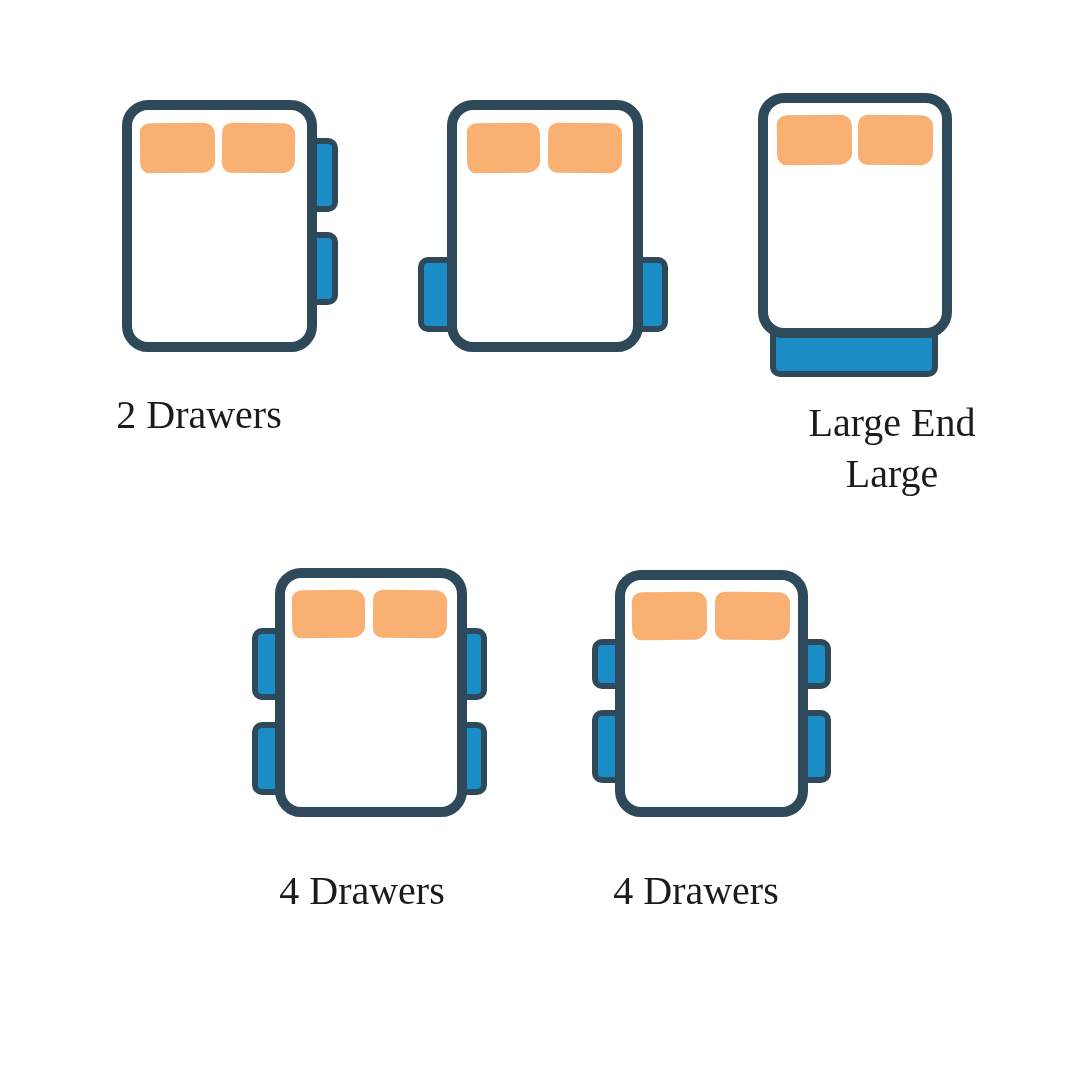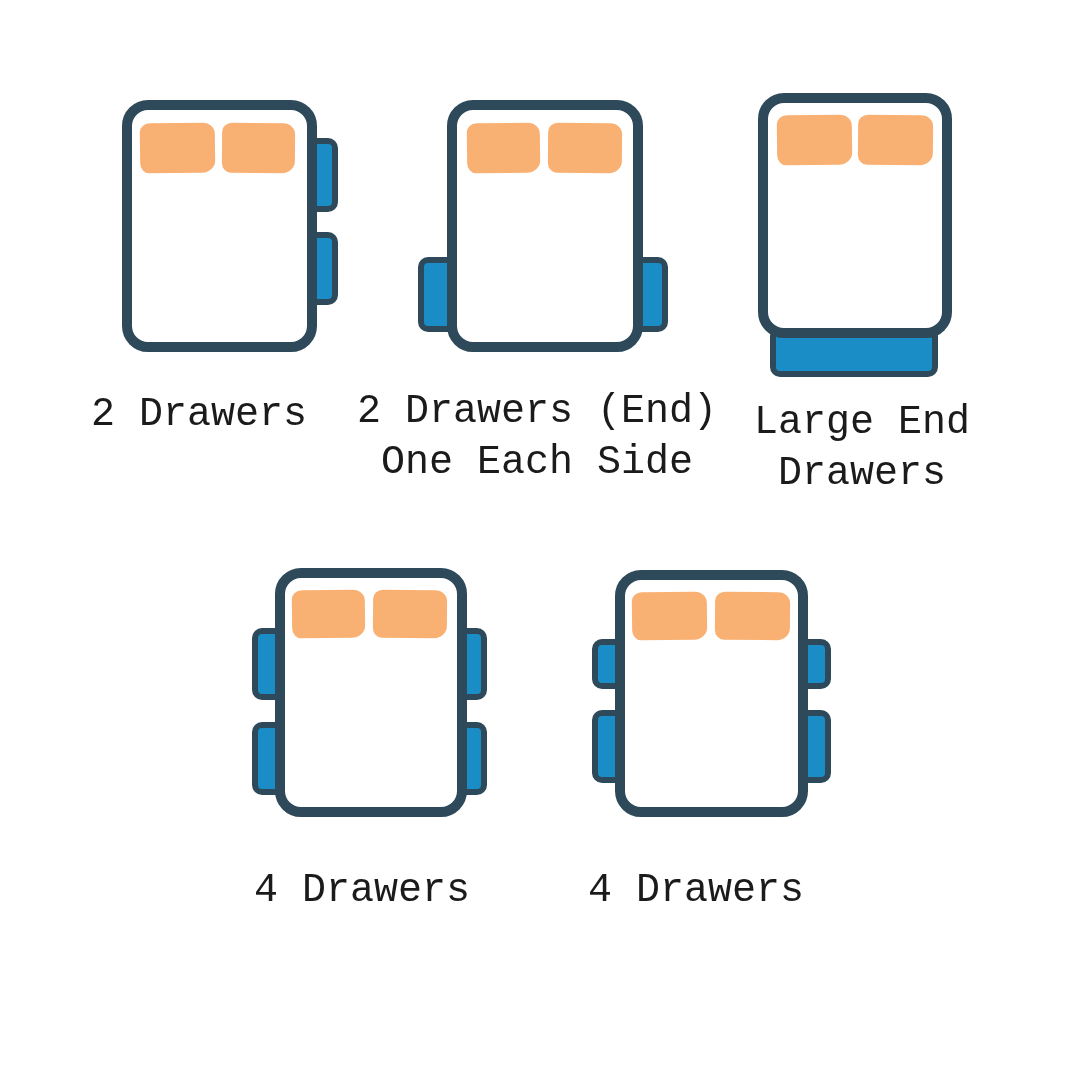--- a/index.html
+++ b/index.html
@@ -5,21 +5,21 @@
   html, body {
     margin: 0;
     padding: 0;
     background: #ffffff;
   }
   #canvas {
     position: relative;
     width: 988px;
     height: 1080px;
     background: #ffffff;
-    font-family: Liberation Mono, monospace;
+    font-family: Liberation Serif, serif;
     overflow: hidden;
   }
   .figure { position: absolute; inset: 0; }
   .bed-body {
     position: absolute;
     box-sizing: border-box;
     background: #ffffff;
     border: 10px solid var(--outline);
     border-radius: 26px;
     z-index: 2;
@@ -66,33 +66,29 @@
       <div class="figure-label" style="left: 199px; top: 389px;">
         <span class="label-line">2 Drawers</span>
       </div>
     </div>
     <div class="figure">
       <div class="drawer" style="left: 418px; top: 257px; width: 50px; height: 75px;"></div>
       <div class="drawer" style="left: 620px; top: 257px; width: 48px; height: 75px;"></div>
       <div class="bed-body" style="left: 447px; top: 100px; width: 196px; height: 252px;"></div>
       <div class="pillow tilt-a" style="left: 467px; top: 123px; width: 73px; height: 50px;"></div>
       <div class="pillow tilt-b" style="left: 548px; top: 123px; width: 74px; height: 50px;"></div>
-      <div class="figure-label" style="left: 537px; top: 386px;">
-        <span class="label-line">2 Drawers (End)</span>
-        <span class="label-line">One Each Side</span>
-      </div>
     </div>
     <div class="figure">
       <div class="drawer" style="left: 770px; top: 326px; width: 168px; height: 51px;"></div>
       <div class="bed-body" style="left: 758px; top: 93px; width: 194px; height: 245px;"></div>
       <div class="pillow tilt-a" style="left: 777px; top: 115px; width: 75px; height: 50px;"></div>
       <div class="pillow tilt-b" style="left: 858px; top: 115px; width: 75px; height: 50px;"></div>
-      <div class="figure-label" style="left: 862px; top: 397px;">
+      <div class="figure-label" style="left: 892px; top: 397px;">
         <span class="label-line">Large End</span>
-        <span class="label-line">Drawers</span>
+        <span class="label-line">Large</span>
       </div>
     </div>
     <div class="figure">
       <div class="drawer" style="left: 252px; top: 628px; width: 44px; height: 72px;"></div>
       <div class="drawer" style="left: 252px; top: 722px; width: 44px; height: 73px;"></div>
       <div class="drawer" style="left: 443px; top: 628px; width: 44px; height: 72px;"></div>
       <div class="drawer" style="left: 443px; top: 722px; width: 44px; height: 73px;"></div>
       <div class="bed-body" style="left: 275px; top: 568px; width: 192px; height: 249px;"></div>
       <div class="pillow tilt-a" style="left: 292px; top: 590px; width: 73px; height: 48px;"></div>
       <div class="pillow tilt-b" style="left: 373px; top: 590px; width: 74px; height: 48px;"></div>

